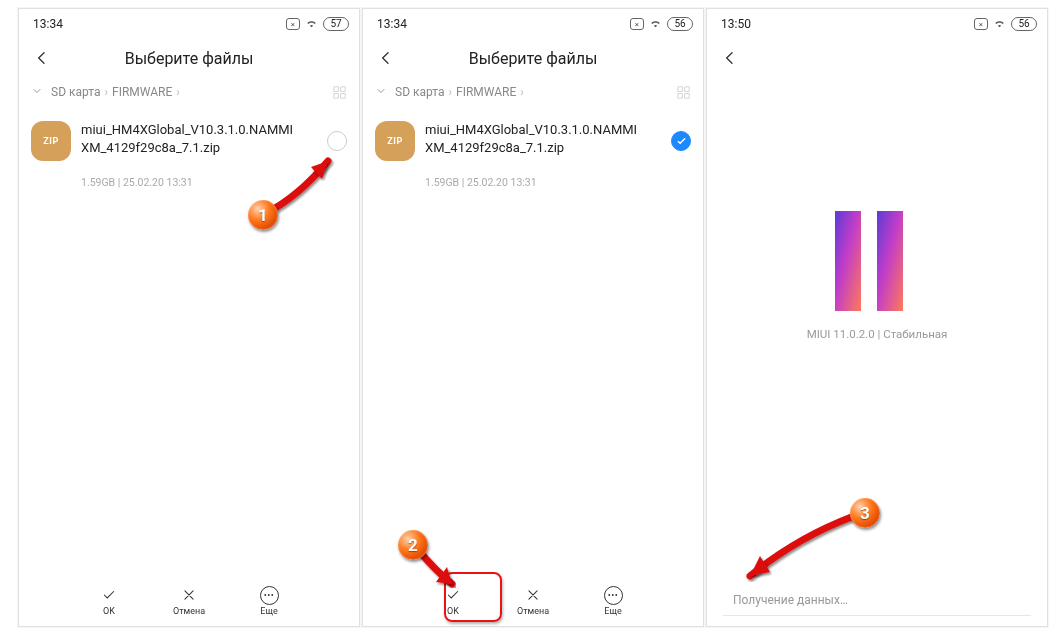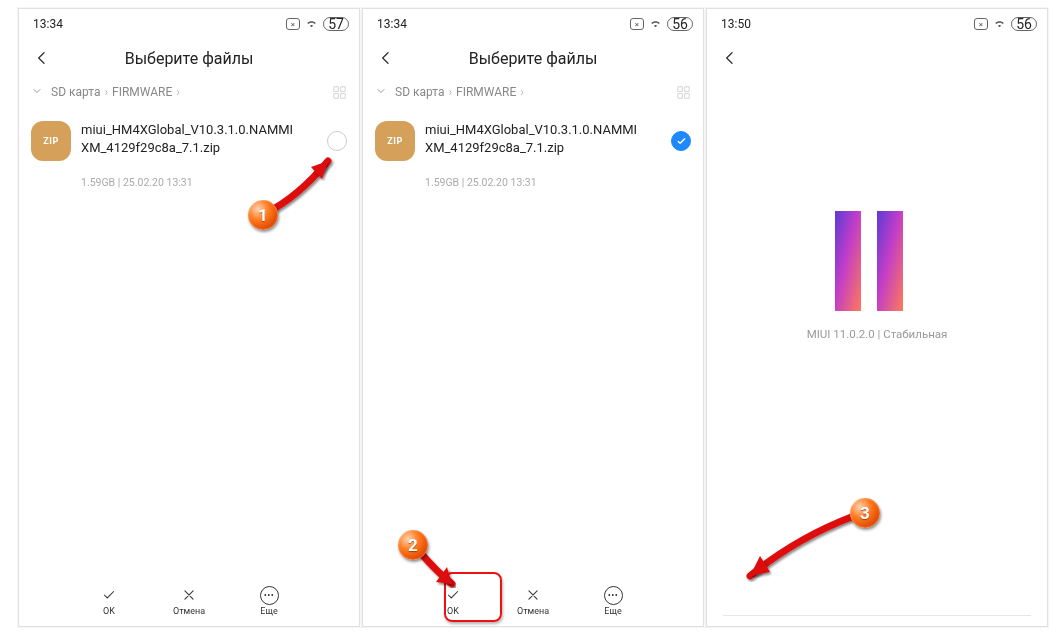--- a/index.html
+++ b/index.html
@@ -45,21 +45,21 @@
   }
   .statusbar .right {
     display: flex;
     align-items: center;
     gap: 5px;
   }
   .battpill {
     border: 1px solid #666;
     border-radius: 7px;
     padding: 0 4px;
-    font-size: 14px;
+    font-size: 10px;
     line-height: 12px;
     min-width: 16px;
     text-align: center;
   }
   .smallicon {
     display: inline-block;
     font-size: 11px;
     color: #444;
   }
   .closex {
@@ -468,20 +468,21 @@
               <stop offset="100%" stop-color="#ff7a59"></stop>
             </linearGradient>
           </defs>
           <rect x="18" y="10" width="26" height="100" fill="url(#g1)"></rect>
           <rect x="60" y="10" width="26" height="100" fill="url(#g1)"></rect>
           <path d="M60 10 L44 30 L60 30 Z" fill="#fff"></path>
         </svg>
       </div>
       <div class="update-sub">MIUI 11.0.2.0 | Стабильная</div>
       <div class="flexgap"></div>
+      <div class="receiving">Получение данных…</div>
       <div class="thinline" style="width:calc(100% - 32px);"></div>
     </div>
   </div>
 
   <svg class="ann-arrow" style="left:248px; top:147px; width:100px; height:72px;">
     <defs>
         <filter id="ds1">
           <feDropShadow dx="1.5" dy="2" stdDeviation="1" flood-opacity="0.45"></feDropShadow>
         </filter>
       </defs>

